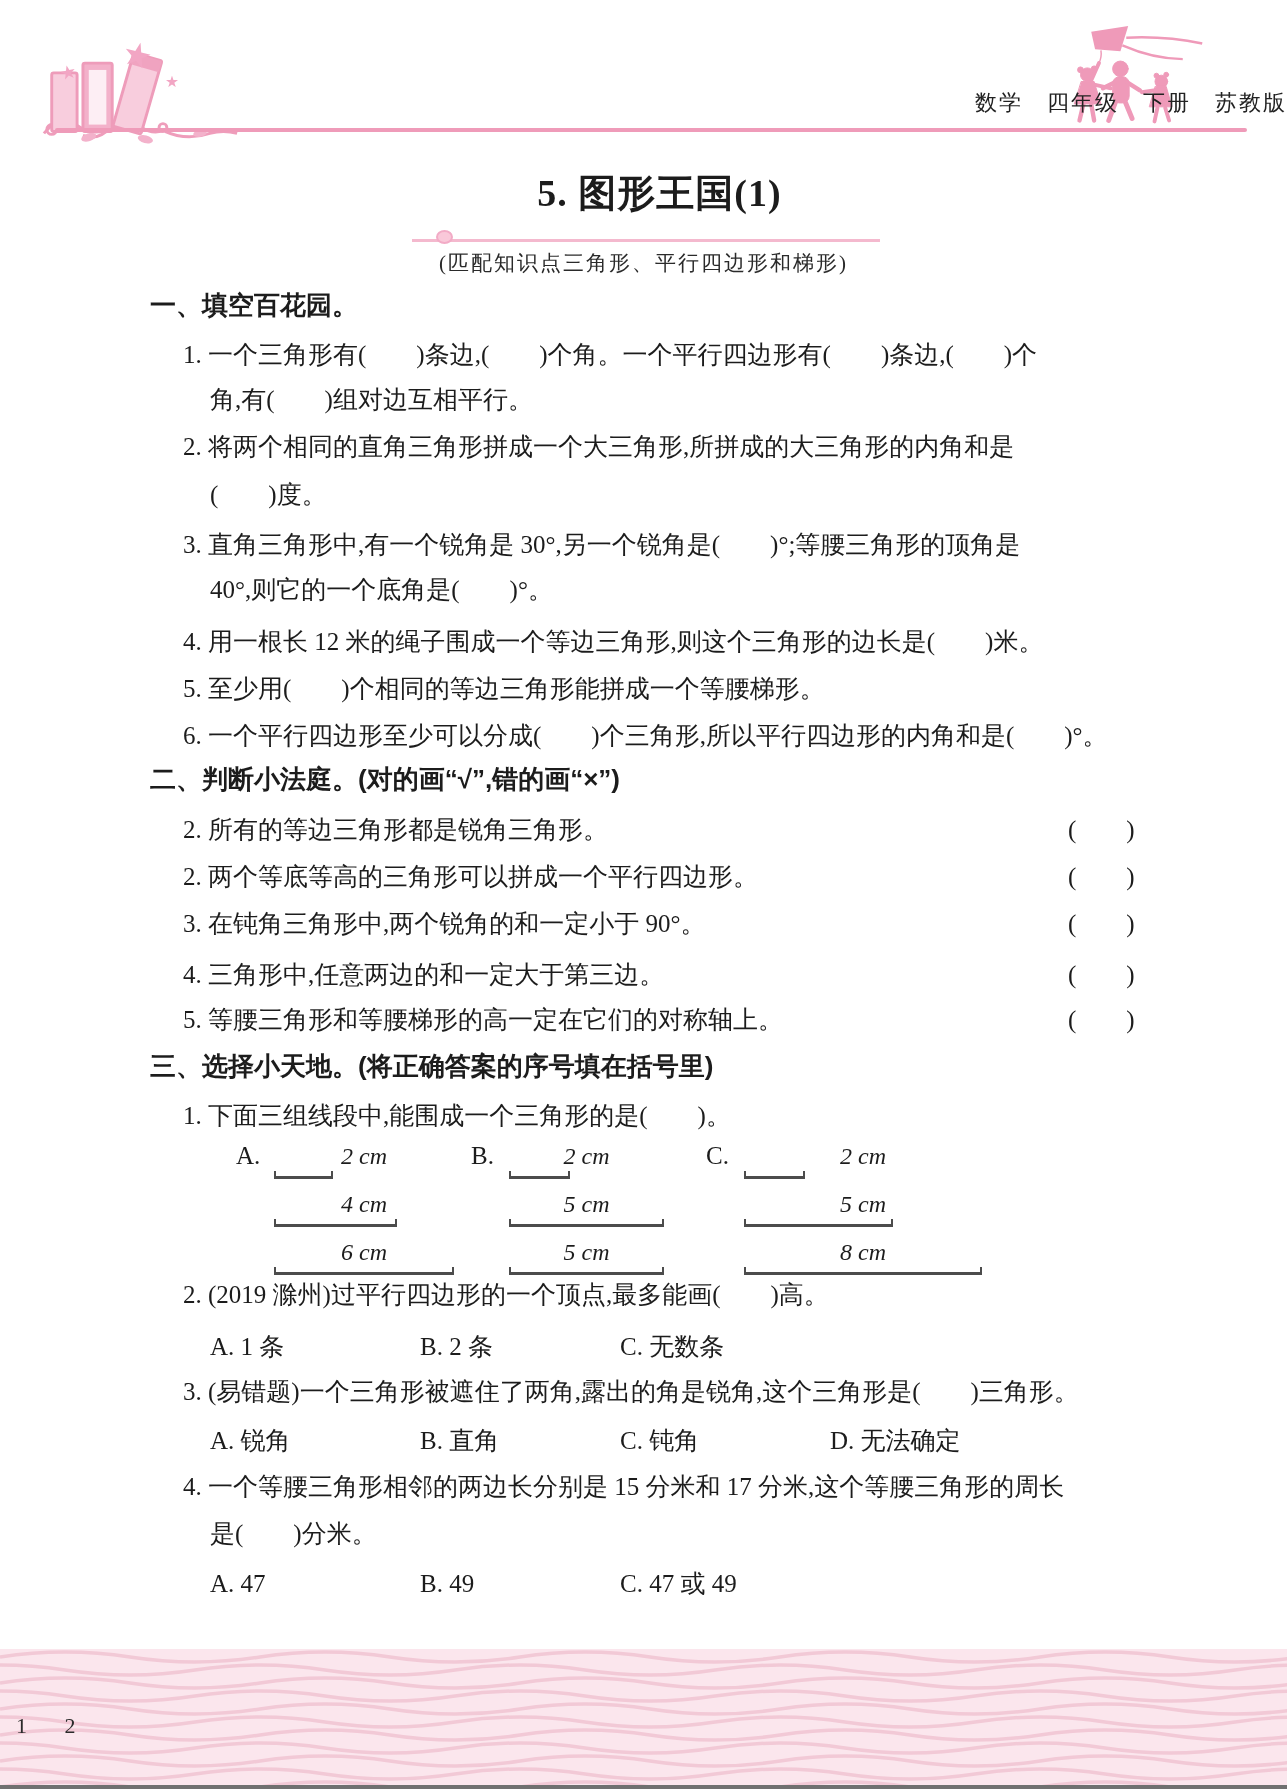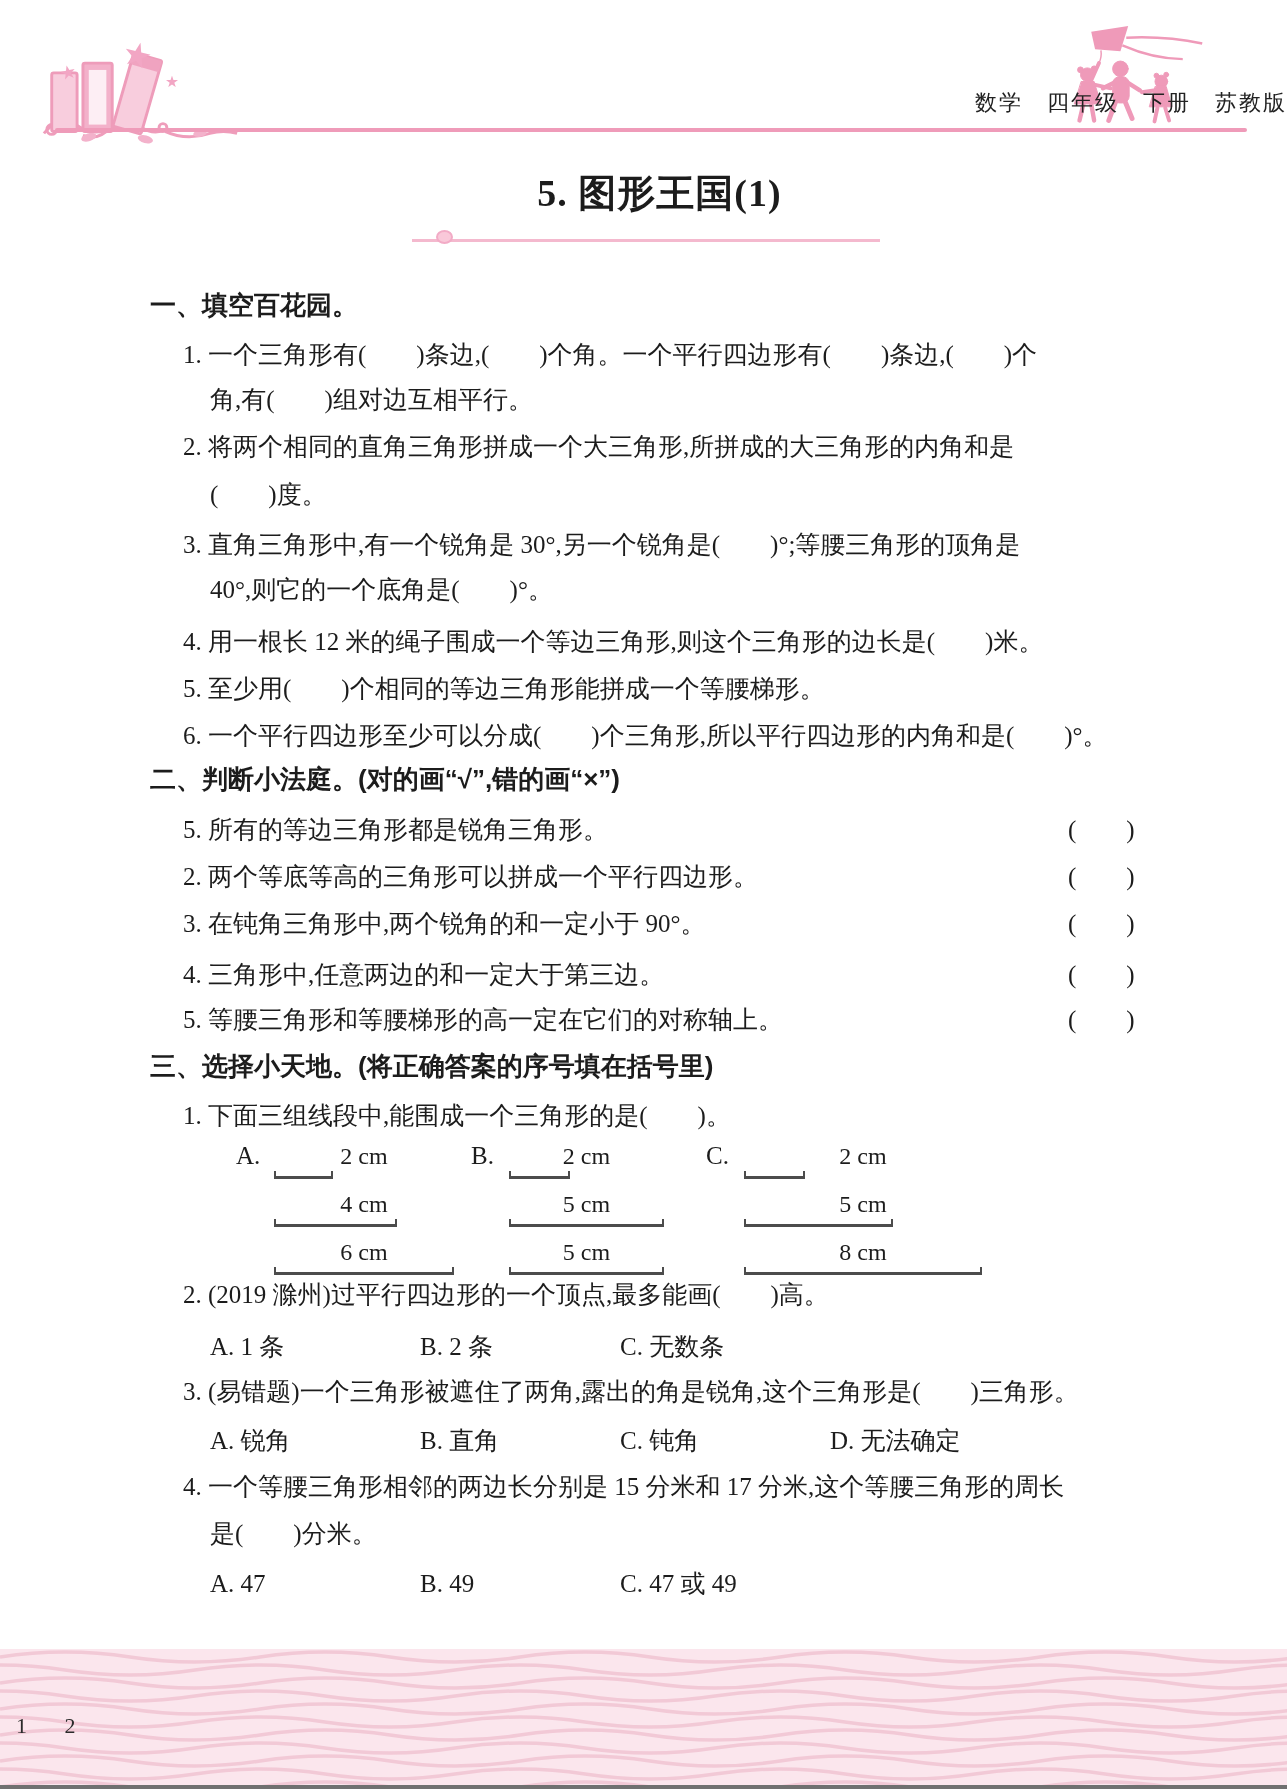--- a/index.html
+++ b/index.html
@@ -32,21 +32,21 @@
     font-weight:700;font-size:26px;}
   .num{padding-left:183px;}
   .cont{padding-left:210px;}
   .judge-paren{position:absolute;left:1068px;top:0;}
   .opt{position:absolute;top:0;}
   .oA{left:210px}.oB{left:420px}.oC{left:620px}.oD{left:830px}
   
   .diagram{position:absolute;top:1142px;left:0;width:100%;height:158px;}
   .dg{position:absolute;top:0;}
   .dg-label{position:absolute;left:-38px;top:0;font-size:25px;}
-  .seg{margin-bottom:11px;}
+  .seg{margin-bottom:11px;font-style:italic;}
   .seg-label{text-align:center;font-size:24px;height:29px;line-height:29px;}
   .seg-line{height:8px;box-sizing:border-box;
     border-left:2px solid #4c4c4c;border-right:2px solid #4c4c4c;
     border-bottom:3px solid #4c4c4c;}
   
   .footer{position:absolute;left:0;bottom:0;width:100%;height:140px;background:#fbe6ed;}
   .footer svg{position:absolute;left:0;top:0;}
   .pages{position:absolute;top:64px;left:0;width:100%;text-align:left;
     font-size:22px;color:#2b2b2b;}
   .pages span{margin:0 16px;}
@@ -122,35 +122,36 @@
       </g>
     </svg>
   </div>
 
   <div class="course-line">数学　四年级　下册　苏教版</div>
   <div class="header-rule"></div>
 
   <div class="title">5. 图形王国(1)</div>
   <div class="title-underline"></div>
   <div class="title-dot"></div>
+  <div class="subtitle">(匹配知识点三角形、平行四边形和梯形)</div>
 
   <div class="row h" style="top:288px">一、填空百花园。</div>
   <div class="row num" style="top:338px">1. 一个三角形有(　　)条边,(　　)个角。一个平行四边形有(　　)条边,(　　)个</div>
   <div class="row cont" style="top:383px">角,有(　　)组对边互相平行。</div>
   <div class="row num" style="top:430px">2. 将两个相同的直角三角形拼成一个大三角形,所拼成的大三角形的内角和是</div>
   <div class="row cont" style="top:478px">(　　)度。</div>
   <div class="row num" style="top:528px">3. 直角三角形中,有一个锐角是 30°,另一个锐角是(　　)°;等腰三角形的顶角是</div>
   <div class="row cont" style="top:573px">40°,则它的一个底角是(　　)°。</div>
   <div class="row num" style="top:625px">4. 用一根长 12 米的绳子围成一个等边三角形,则这个三角形的边长是(　　)米。</div>
   <div class="row num" style="top:672px">5. 至少用(　　)个相同的等边三角形能拼成一个等腰梯形。</div>
   <div class="row num" style="top:719px">6. 一个平行四边形至少可以分成(　　)个三角形,所以平行四边形的内角和是(　　)°。</div>
 
   <div class="row h" style="top:762px">二、判断小法庭。(对的画“√”,错的画“×”)</div>
   <div class="row num" style="top:813px">
-    <span>5. 所有的等边三角形都是锐角三角形。</span>
+    <span>2. 所有的等边三角形都是锐角三角形。</span>
     <span class="judge-paren">(　　)</span>
   </div>
   <div class="row num" style="top:860px">
     <span>2. 两个等底等高的三角形可以拼成一个平行四边形。</span>
     <span class="judge-paren">(　　)</span>
   </div>
   <div class="row num" style="top:907px">
     <span>3. 在钝角三角形中,两个锐角的和一定小于 90°。</span>
     <span class="judge-paren">(　　)</span>
   </div>

